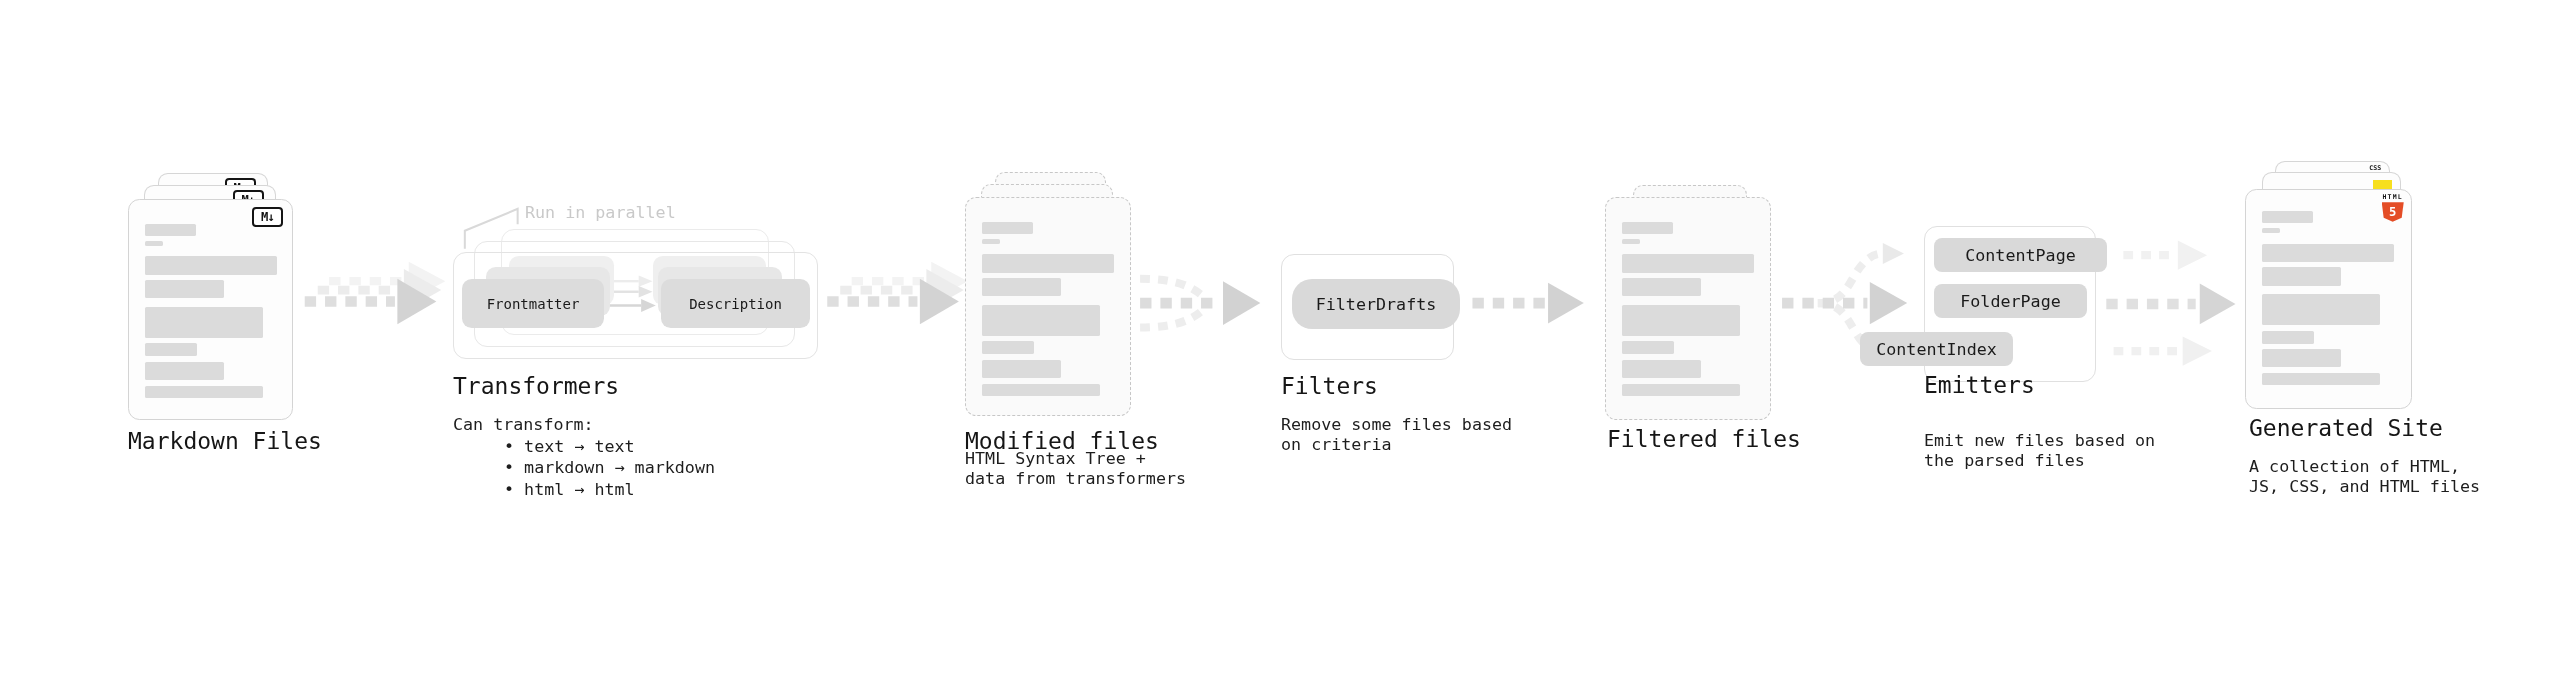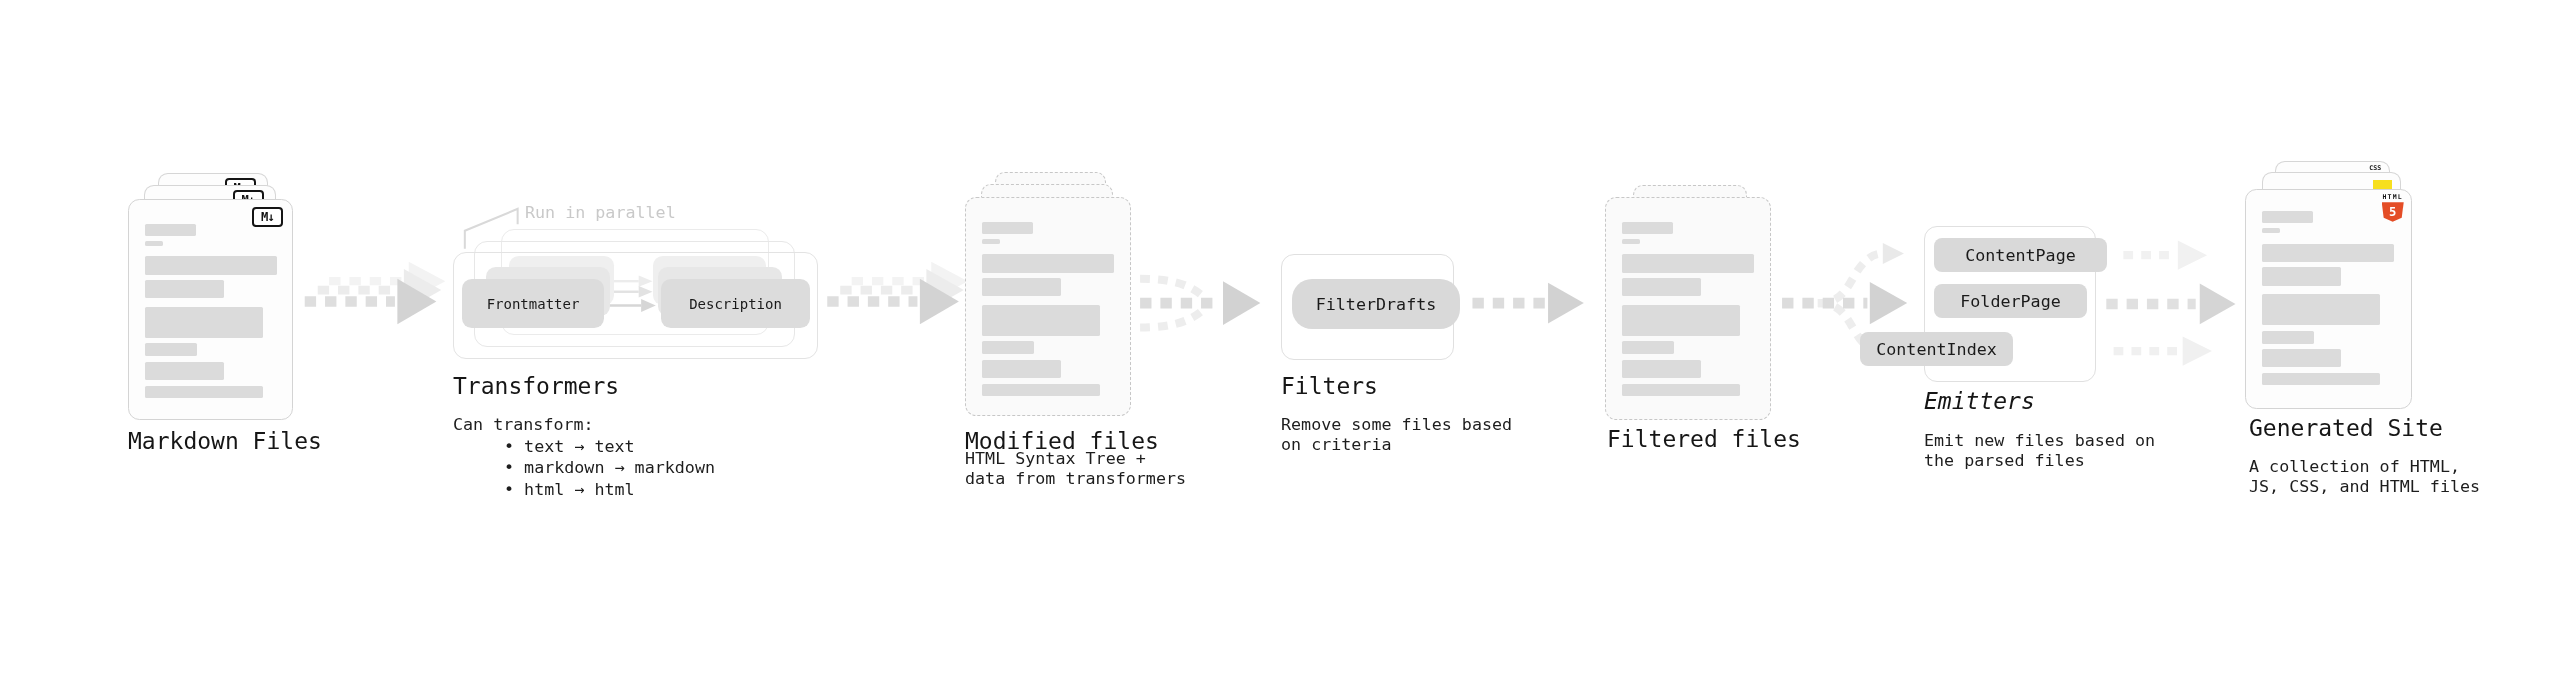--- a/index.html
+++ b/index.html
@@ -360,21 +360,21 @@
     <div class="panel" style="left:1924px; top:226px; width:172px; height:156px;"></div>
     <div class="pill" style="left:1934px; top:238px; width:173px; height:34px;">
       <span>ContentPage</span>
     </div>
     <div class="pill" style="left:1934px; top:284px; width:153px; height:34px;">
       <span>FolderPage</span>
     </div>
     <div class="pill" style="left:1860px; top:332px; width:153px; height:34px;">
       <span>ContentIndex</span>
     </div>
-    <div class="stage-label" style="left:1924px; top:388px;font-style:italic;">Emitters</div>
+    <div class="stage-label" style="left:1924px; top:372px;">Emitters</div>
     <div class="desc" style="left:1924px; top:430px;">
       <div>Emit new files based on</div>
       <div>the parsed files</div>
     </div>
   </div>
 
   <div>
     <div class="file-back z2" style="left:2275px; top:161px; width:115px; height:37px;">
       <div class="css-badge" style="right:6.5px; top:3.3px;">
         <div class="css-word">CSS</div>

